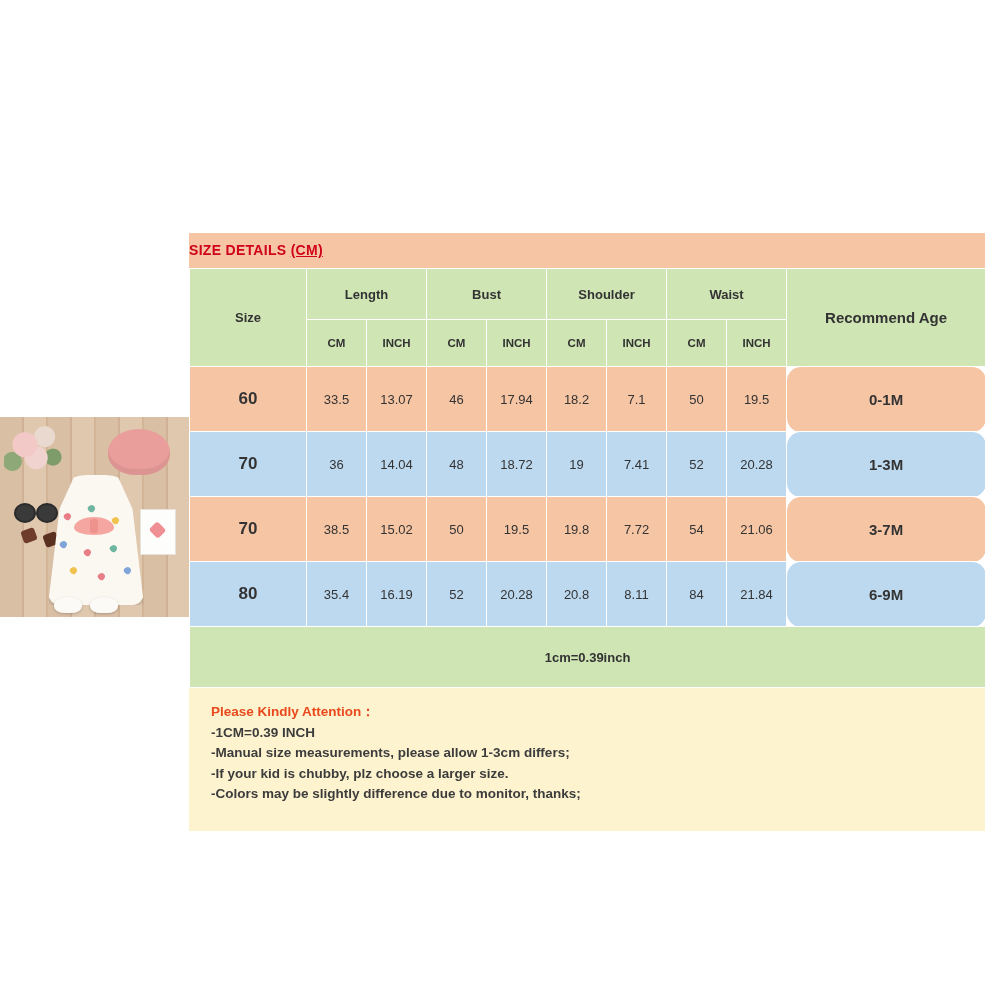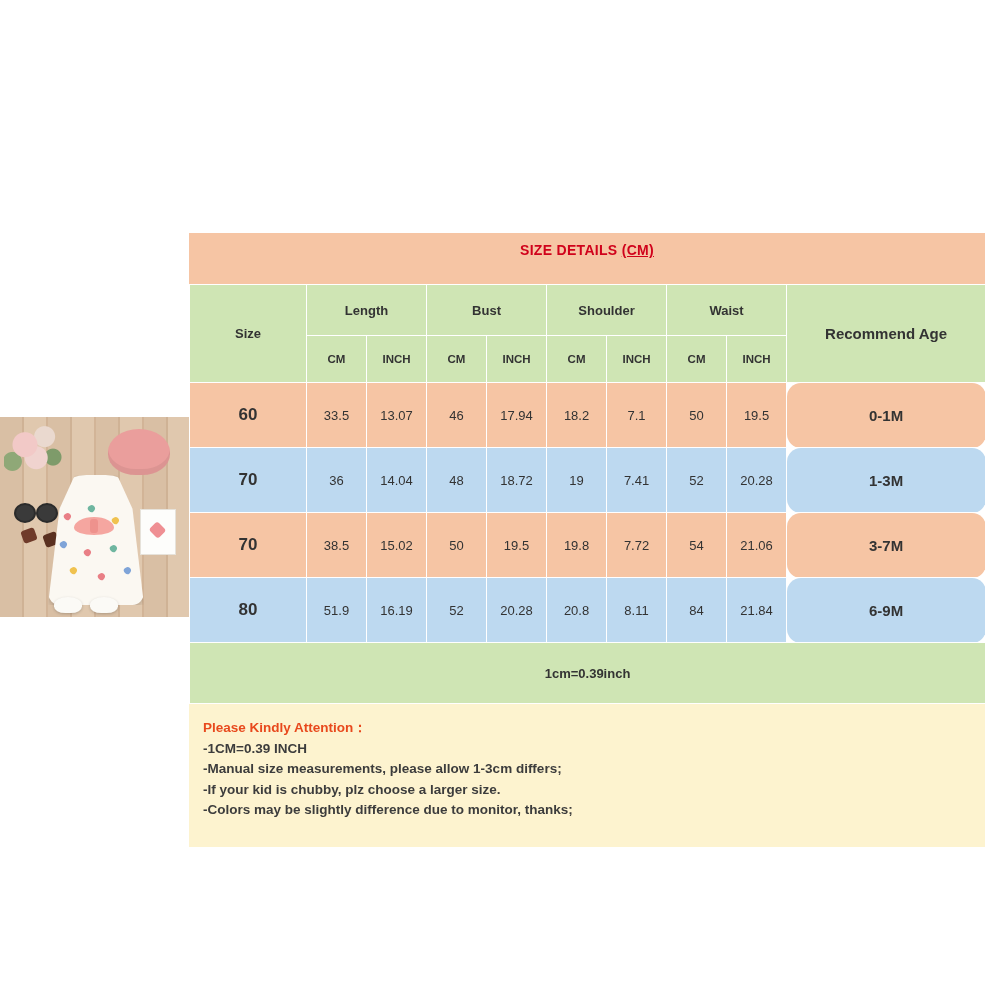--- a/index.html
+++ b/index.html
@@ -158,25 +158,24 @@
 
   
   #chart {
     position: absolute;
     left: 189px;
     top: 233px;
     width: 796px;
   }
   .banner {
     background: #f6c5a4;
-    text-align: center;
     font-size: 14px;
     font-weight: bold;
     color: #d0021b;
-    padding: 9px 0 26px;
+    padding: 9px 0 10px;
     letter-spacing: .3px;
   }
   .banner u { color: #d0021b; }
   table {
     border-collapse: collapse;
     width: 100%;
     table-layout: fixed;
   }
   td, th {
     border: 1px solid #ffffff;
@@ -196,21 +195,21 @@
   .h-row  { height: 48px; }
   .convert {
     background: #cfe5b4;
     height: 44px;
     font-size: 13px;
     font-weight: bold;
     color: #333;
   }
   #notes {
     background: #fdf3cf;
-    padding: 14px 0 26px 14px;
+    padding: 14px 0 26px 22px;
     font-size: 13.5px;
     font-weight: bold;
     color: #3c3c3c;
     line-height: 20.5px;
     min-height: 140px;
     box-sizing: border-box;
   }
   #notes .title { color: #e8491d; }
 </style>
 </head>
@@ -315,21 +314,21 @@
         <td class="h-row">19.5</td>
         <td class="h-row">19.8</td>
         <td class="h-row">7.72</td>
         <td class="h-row">54</td>
         <td class="h-row">21.06</td>
         <td class="h-row agecell">3-7M</td>
       </tr>
 
       <tr class="rowB">
         <td class="h-row sizecell">80</td>
-        <td class="h-row">51.9</td>
+        <td class="h-row">35.4</td>
         <td class="h-row">16.19</td>
         <td class="h-row">52</td>
         <td class="h-row">20.28</td>
         <td class="h-row">20.8</td>
         <td class="h-row">8.11</td>
         <td class="h-row">84</td>
         <td class="h-row">21.84</td>
         <td class="h-row agecell">6-9M</td>
       </tr>
 

